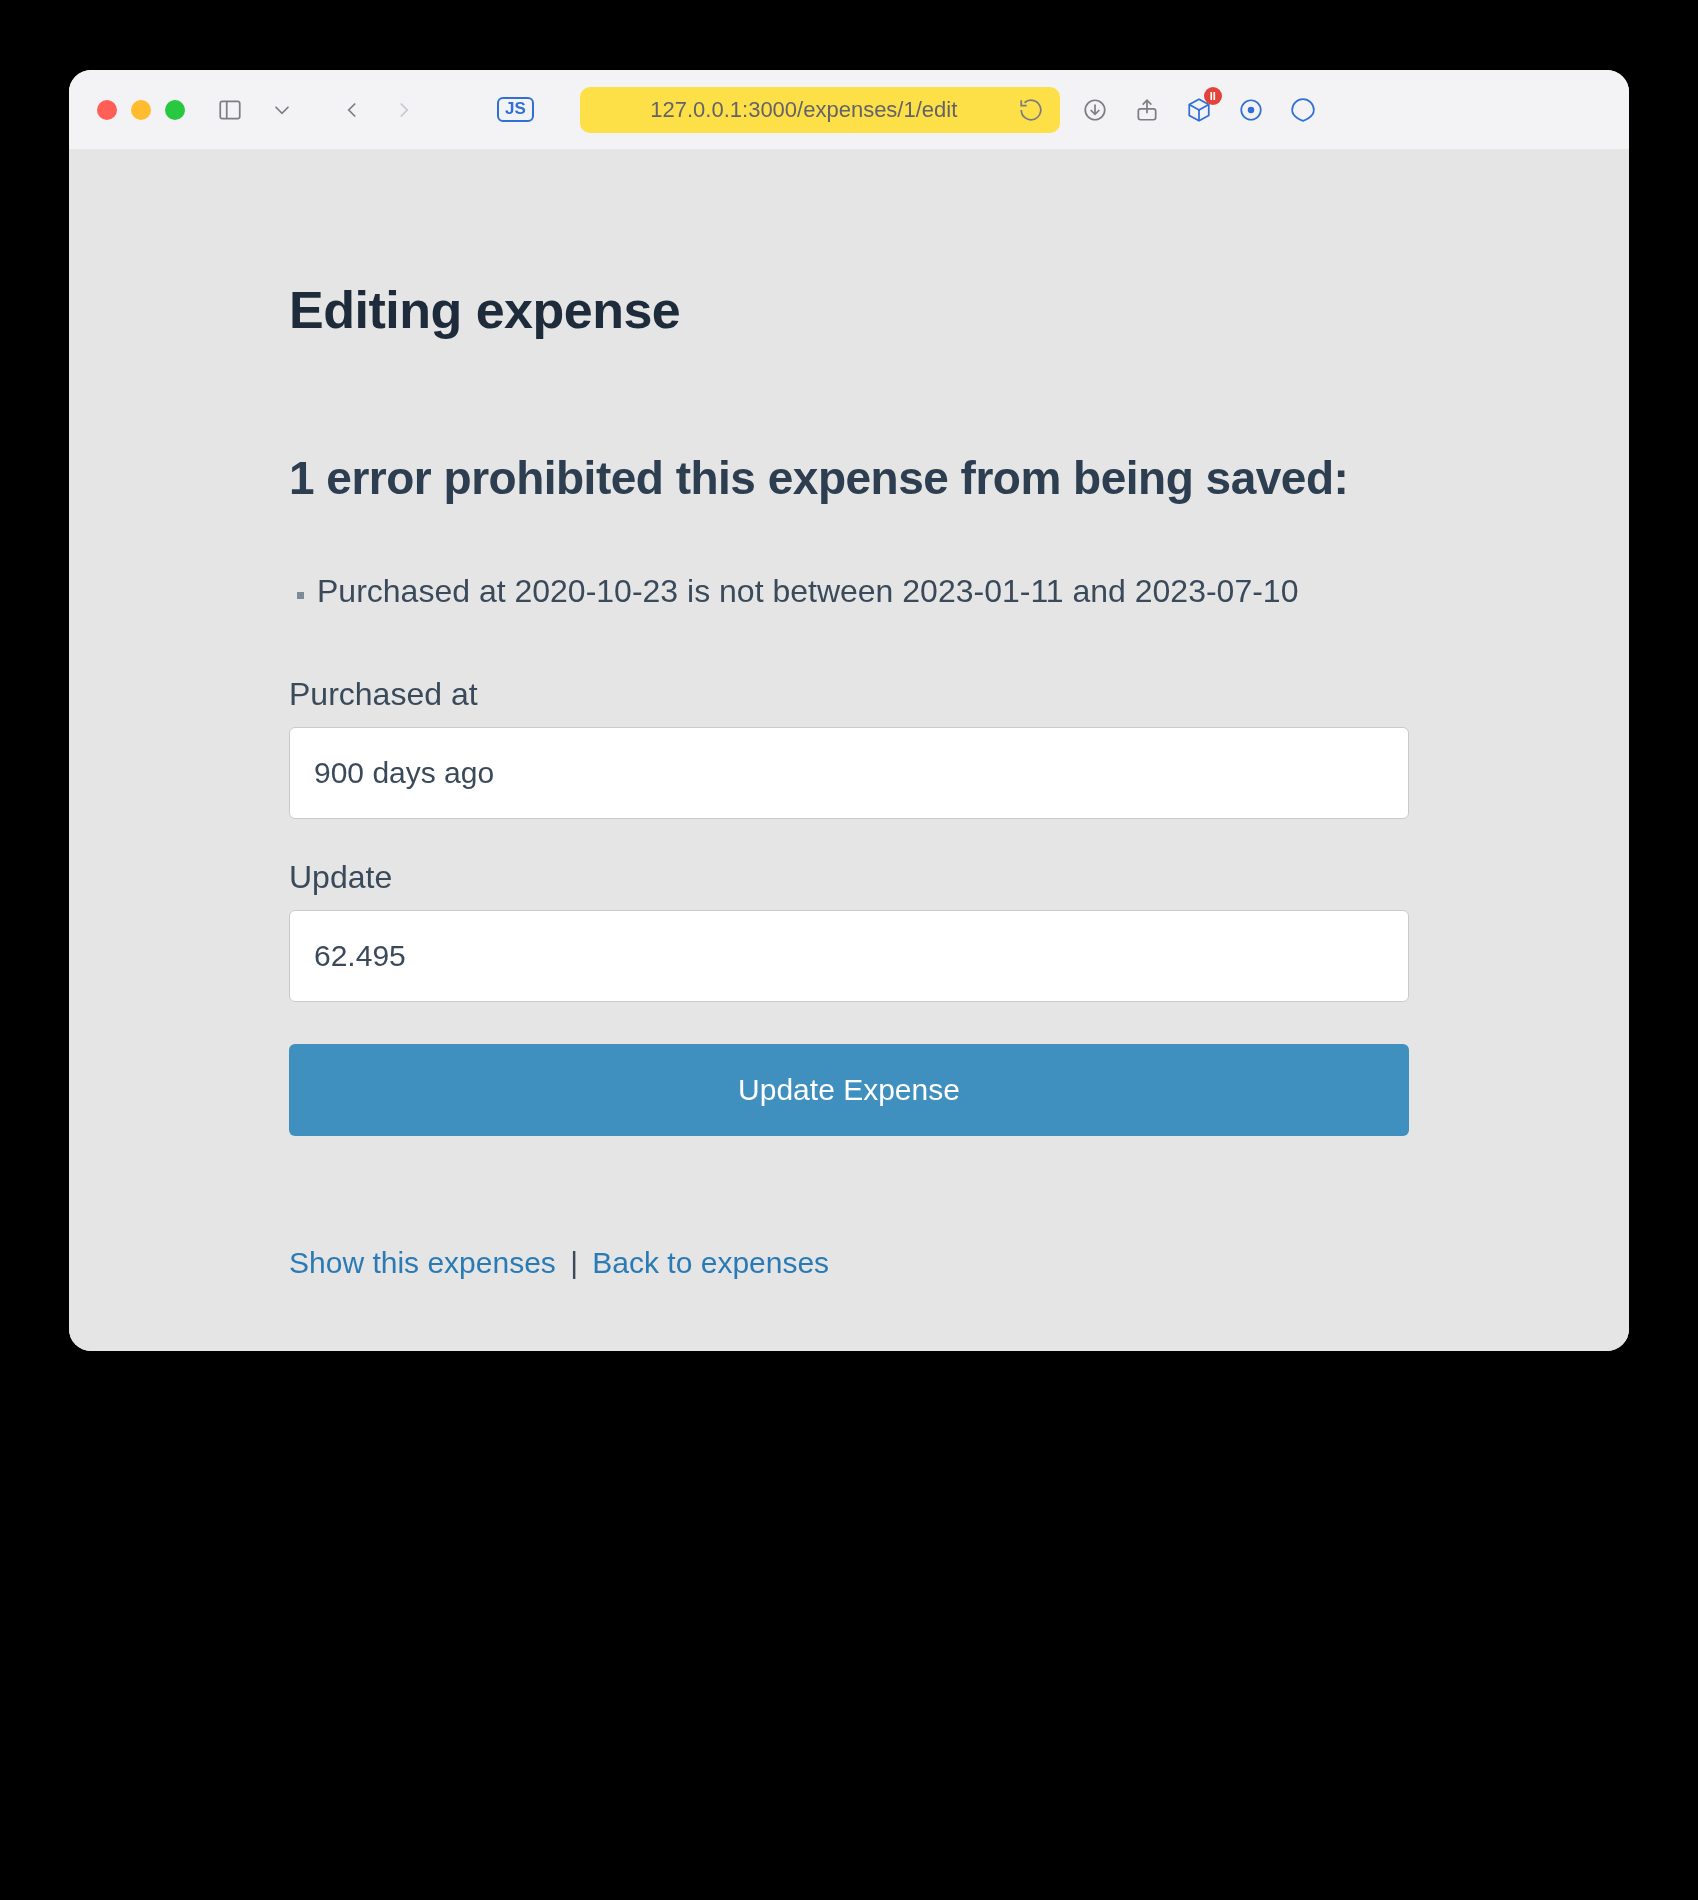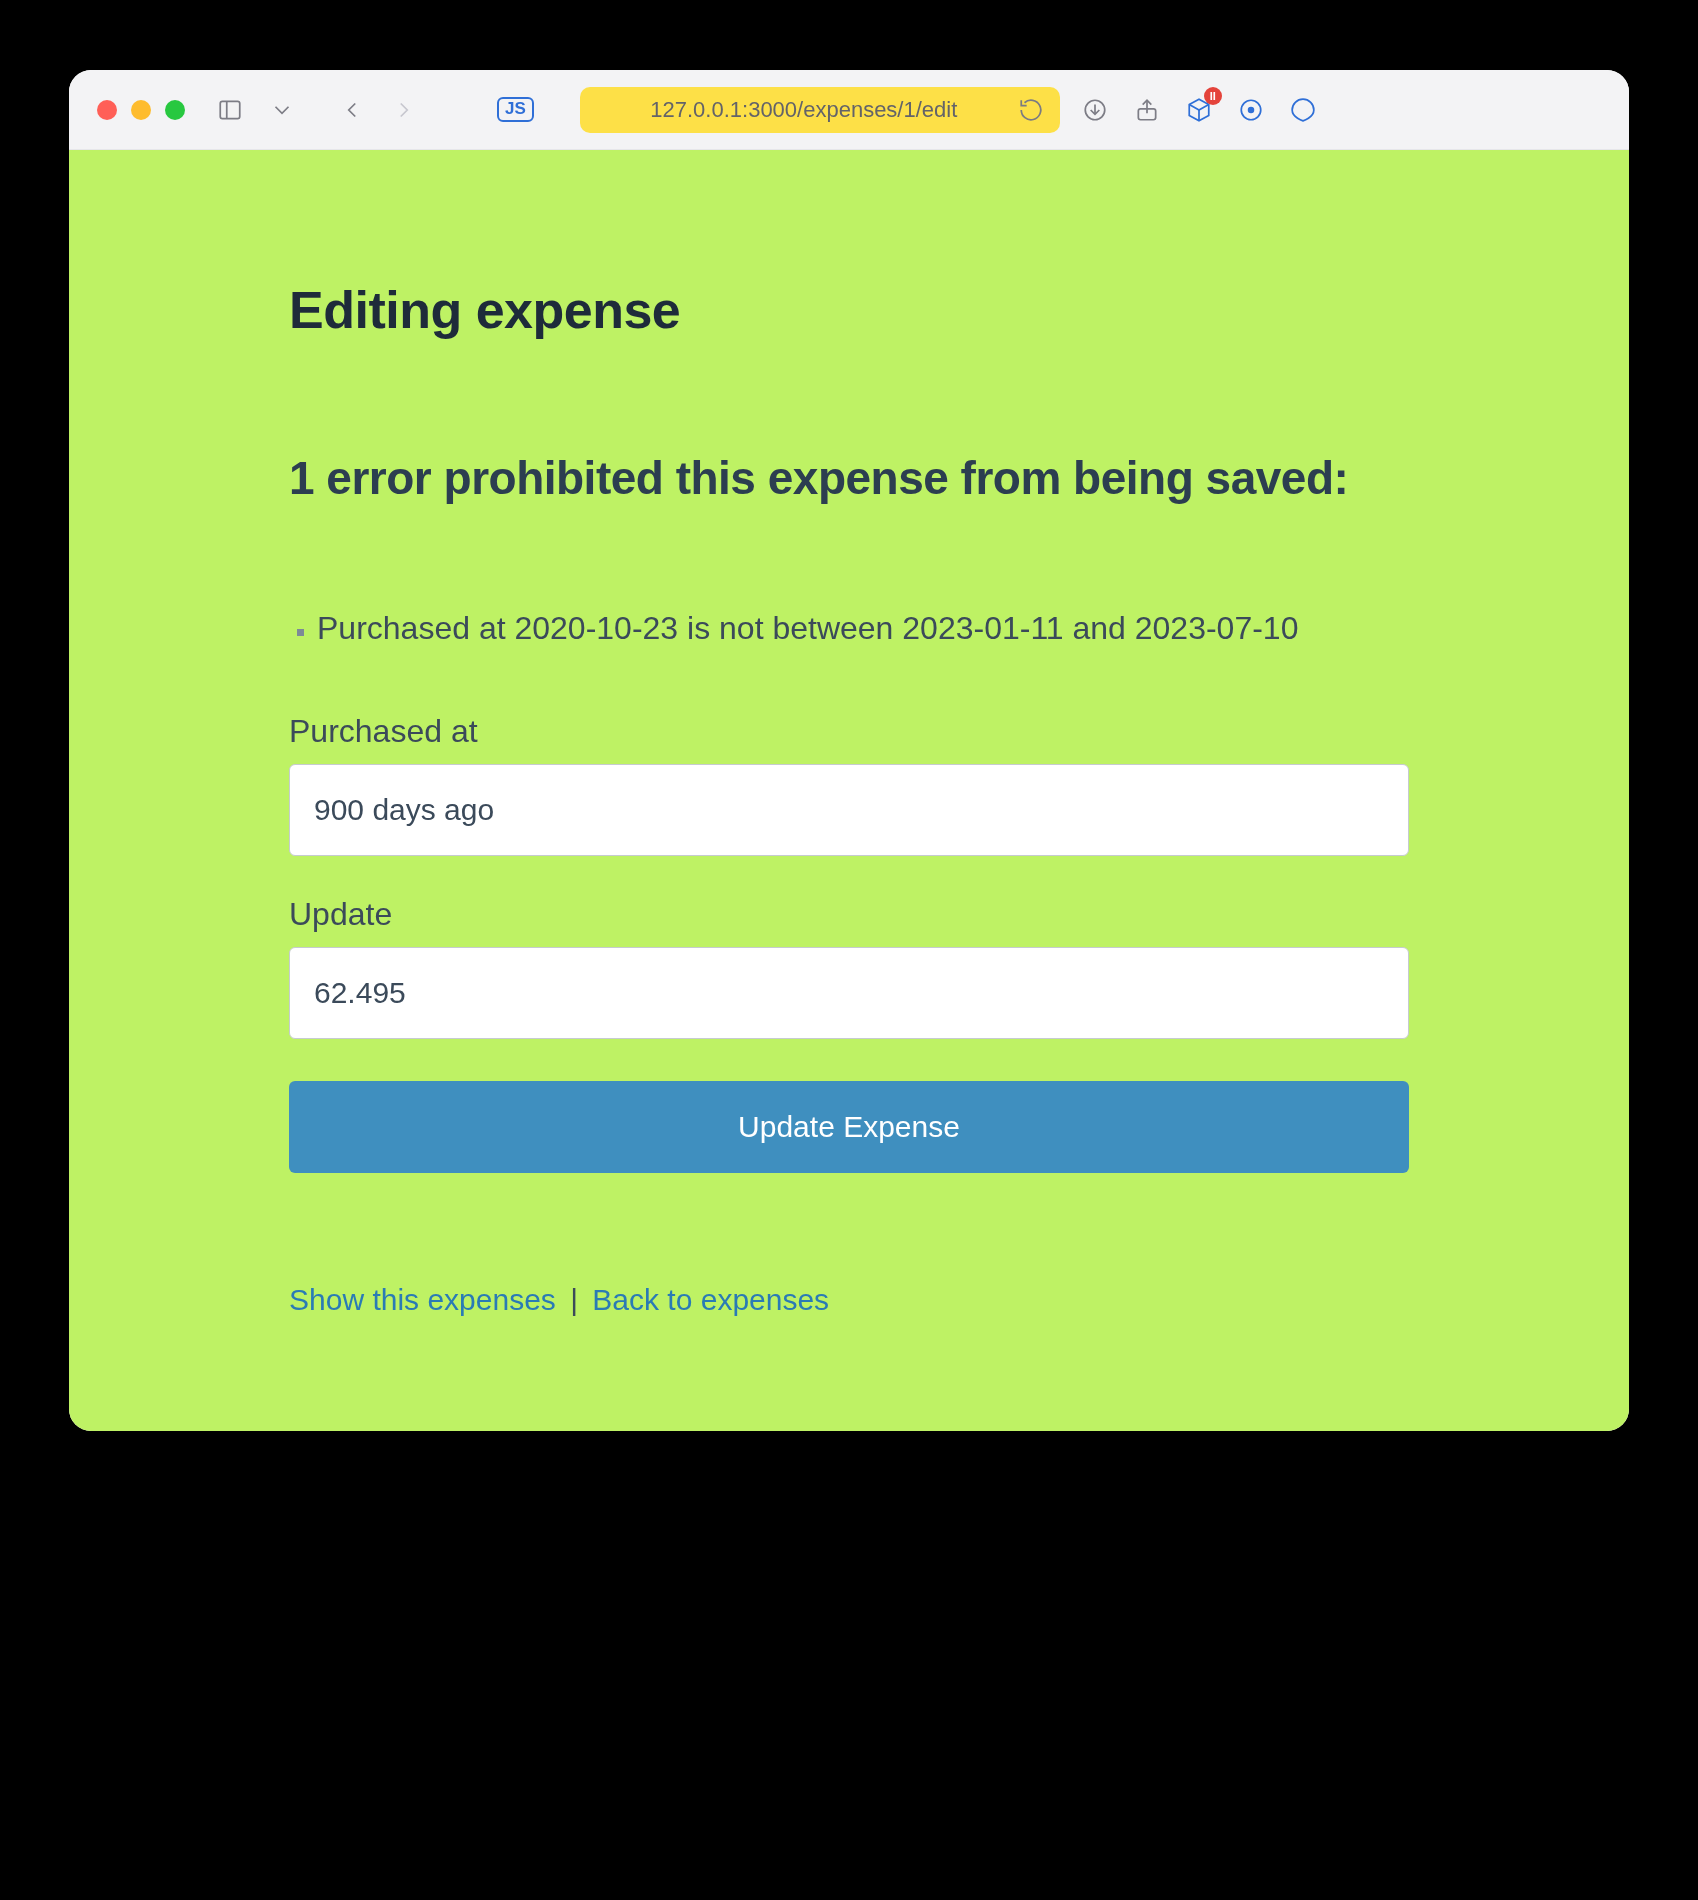--- a/index.html
+++ b/index.html
@@ -89,38 +89,38 @@
     font-size:11px;
     line-height:18px;
     text-align:center;
     font-weight:700;
     padding:0 4px;
   }
 
   
   .page {
     flex: 1 1 auto;
-    padding: 130px 220px 114px 220px;
-    background:#bef264;
+    padding: 130px 220px 71px 220px;
+    background:#e5e5e5;
     color:#2c3e50;
   }
   .page h1 {
     color:#1e2b3a;
     font-size:52px;
     font-weight:800;
     letter-spacing:-0.5px;
     margin-bottom: 110px;
   }
   .page h2 {
     color:#2c3e50;
     font-size:46px;
     font-weight:800;
     line-height:1.25;
     letter-spacing:-0.5px;
-    margin-bottom: 96px;
+    margin-bottom: 59px;
   }
   .page ul {
     list-style: square;
     padding-left: 28px;
     margin-bottom: 60px;
   }
   .page ul li {
     color:#3b4a5a;
     font-size:32px;
     line-height:1.55;

